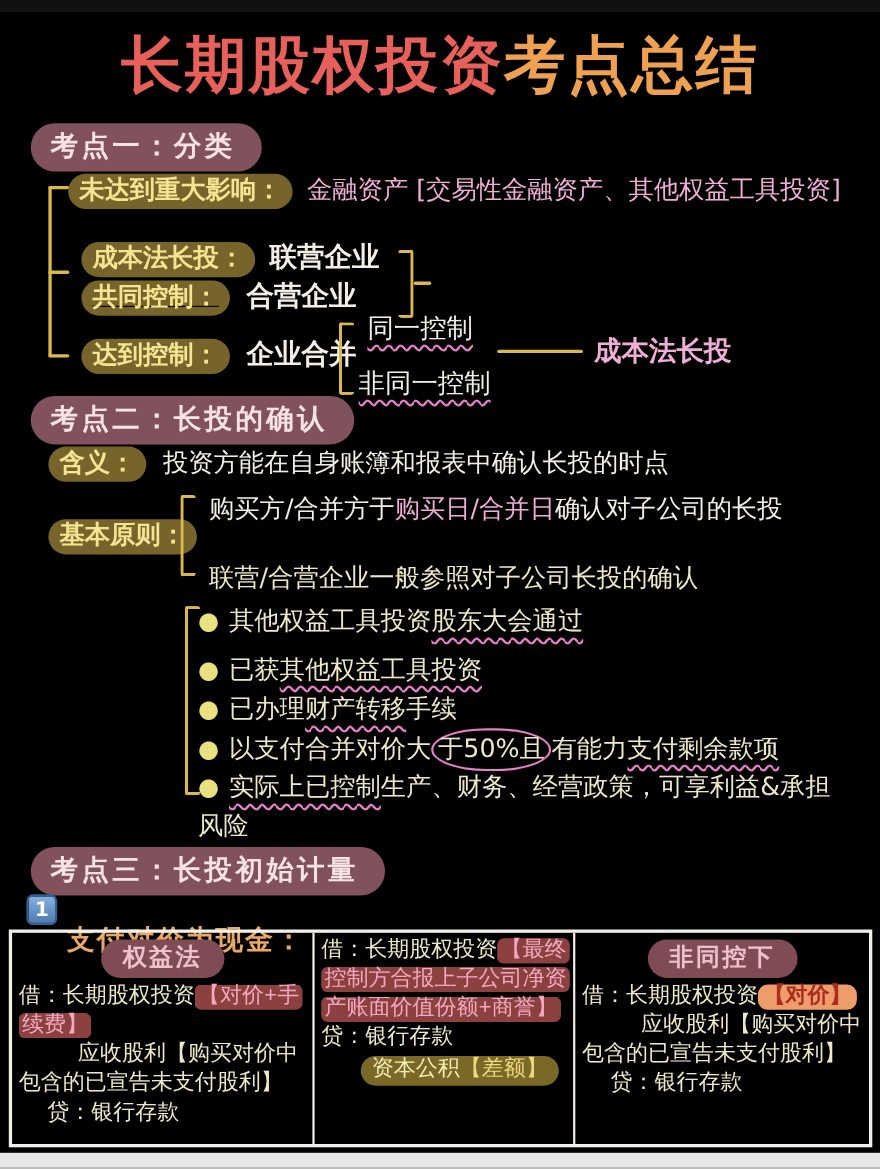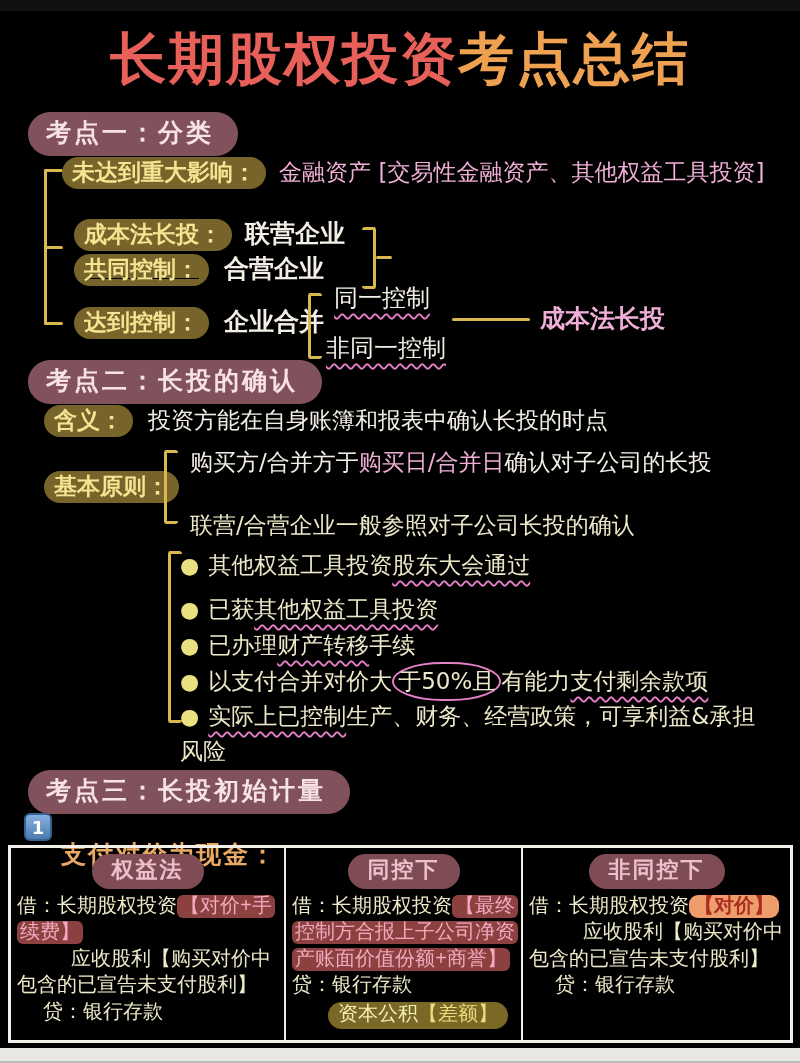--- a/index.html
+++ b/index.html
@@ -140,21 +140,20 @@
   <div class="jtable">
 
     <div class="jcol jcol1">
       <div class="jhead">权益法</div>
       <div class="jline"><span>借：长期股权投资</span><span class="hl-maroon">【对价+手续费】</span></div>
       <div class="jline ind1">应收股利【购买对价中包含的已宣告未支付股利】</div>
       <div class="jline ind2">贷：银行存款</div>
     </div>
 
     <div class="jcol jcol2">
-      <div class="jhead">同控下</div>
       <div class="jline"><span>借：长期股权投资</span><span class="hl-maroon">【最终控制方合报上子公司净资产账面价值份额+商誉】</span></div>
       <div class="jline">贷：银行存款</div>
       <div class="jline cap-row"><span class="opill"><span>资本公积</span><span class="diff">【差额】</span></span></div>
     </div>
 
     <div class="jcol jcol3">
       <div class="jhead">非同控下</div>
       <div class="jline"><span>借：长期股权投资</span><span class="hl-salmon">【对价】</span></div>
       <div class="jline ind1">应收股利【购买对价中包含的已宣告未支付股利】</div>
       <div class="jline ind2">贷：银行存款</div>

